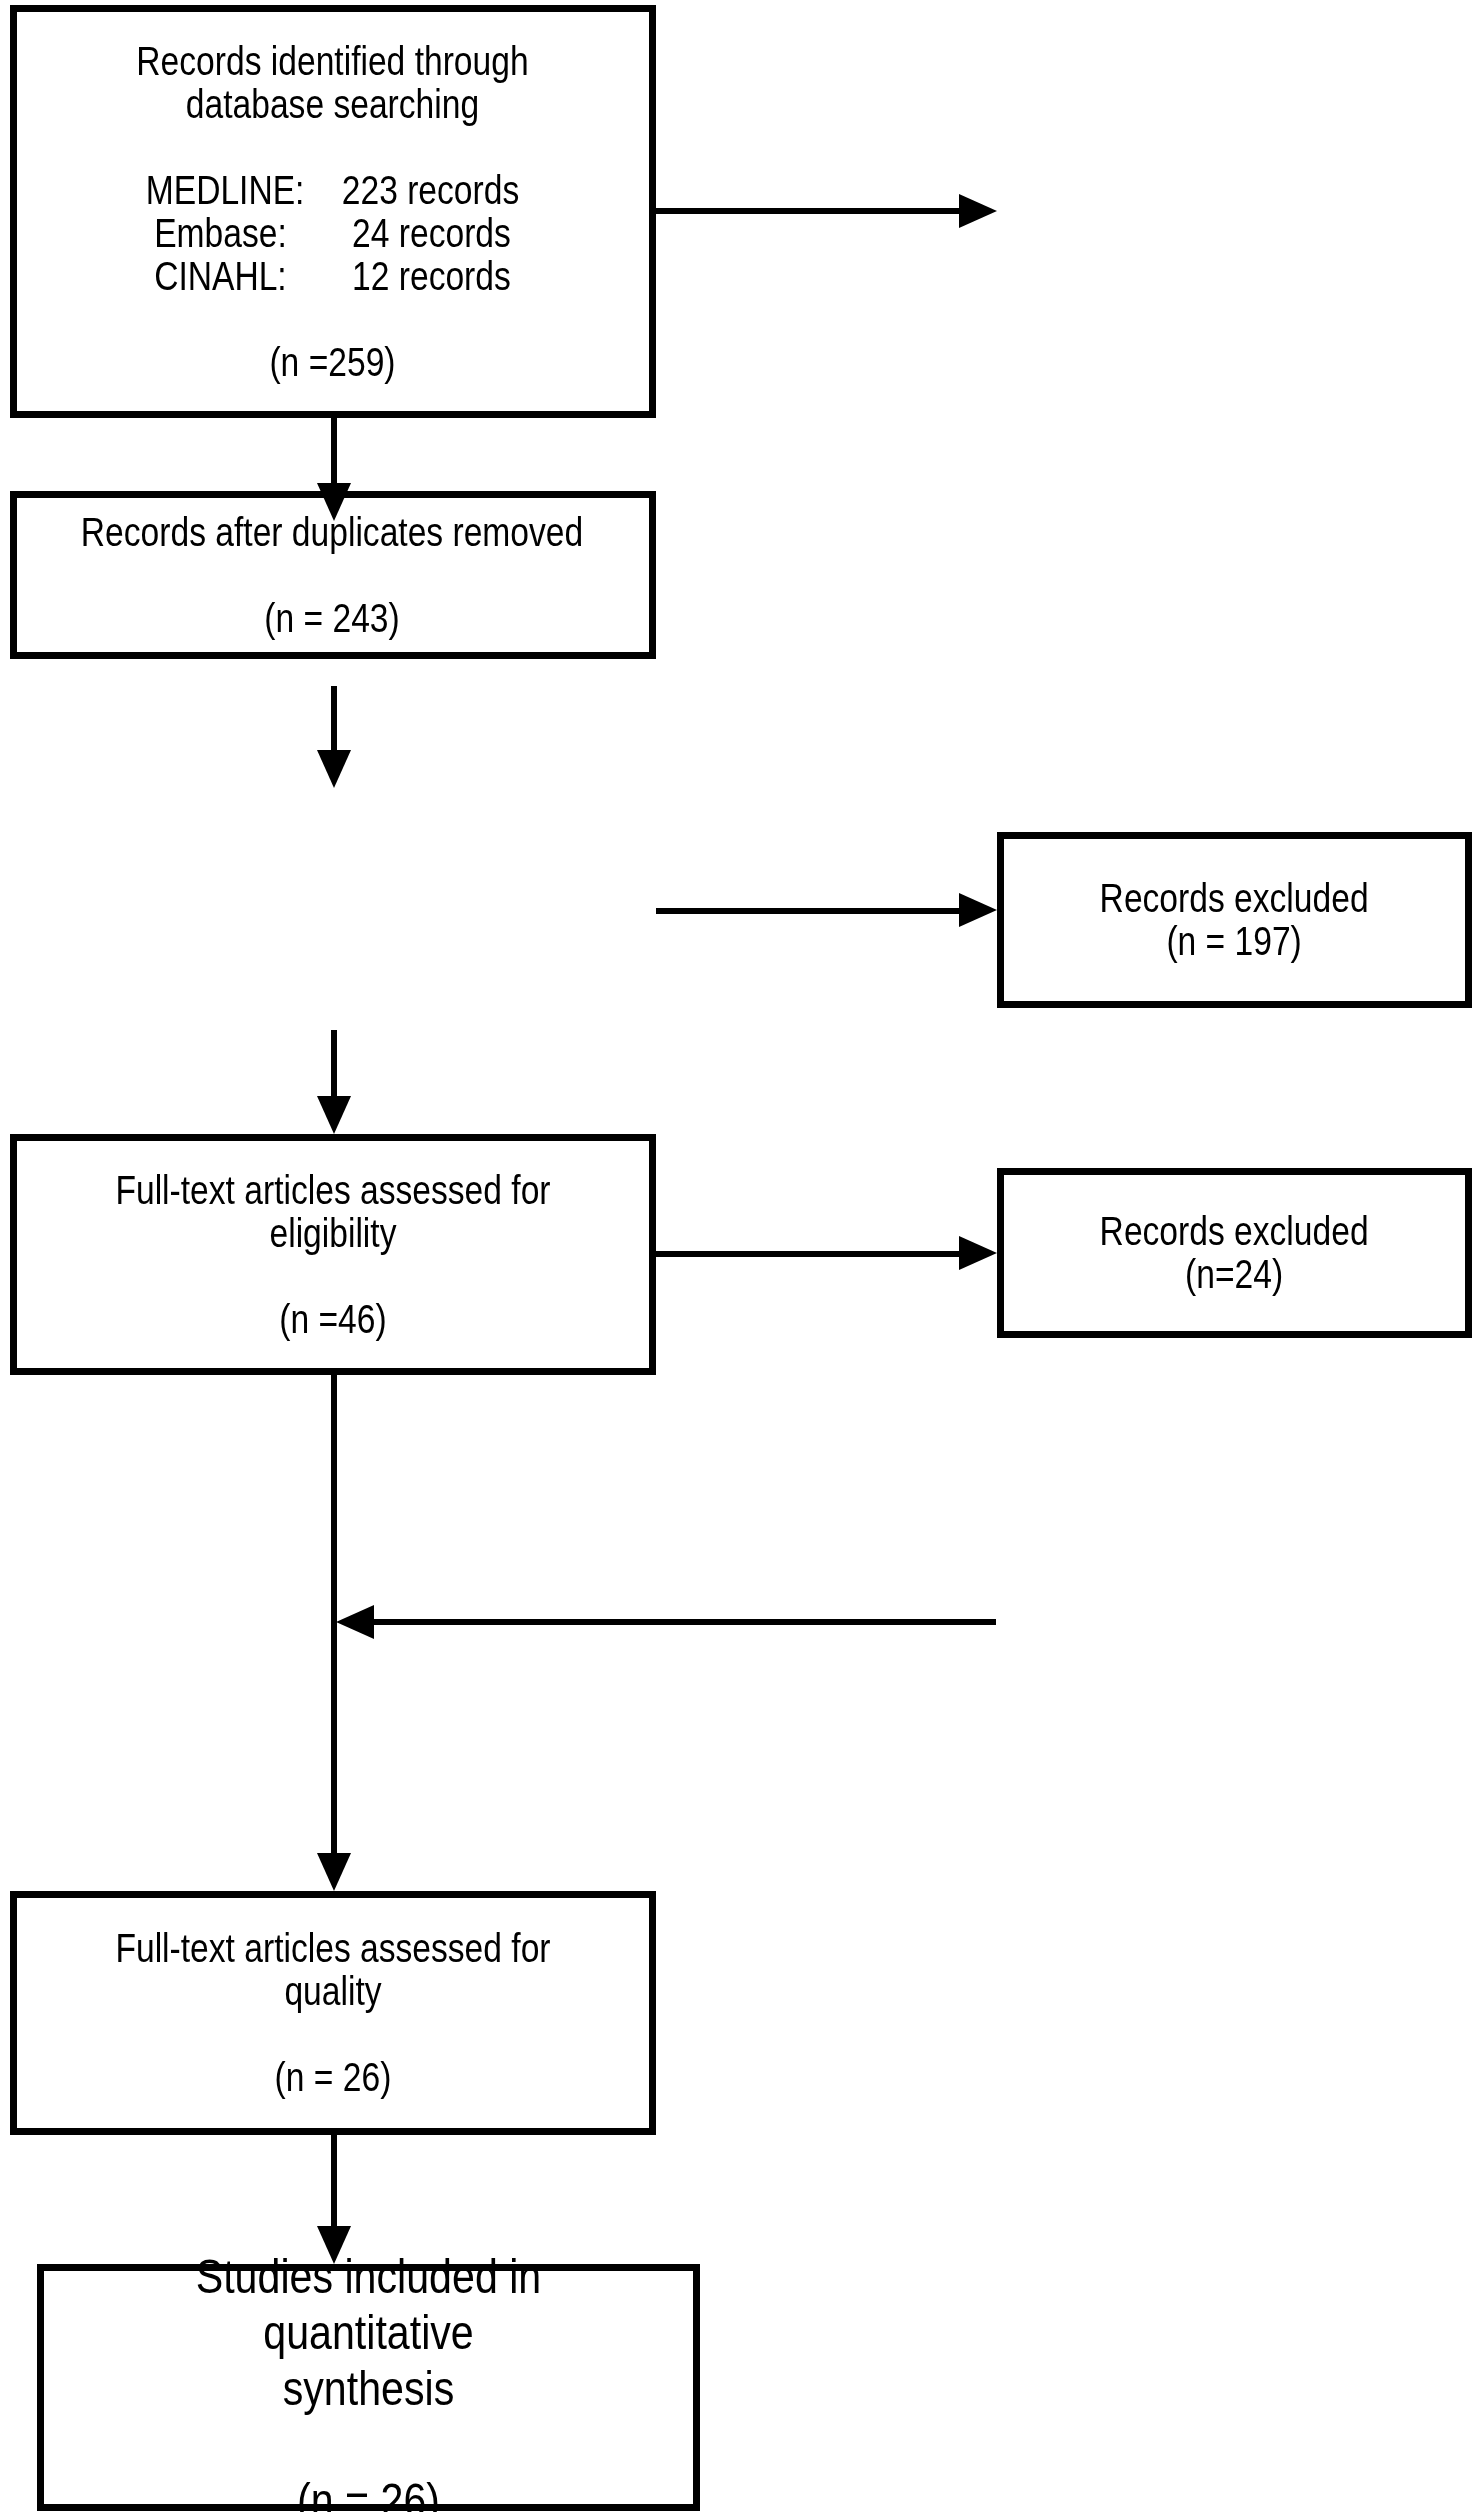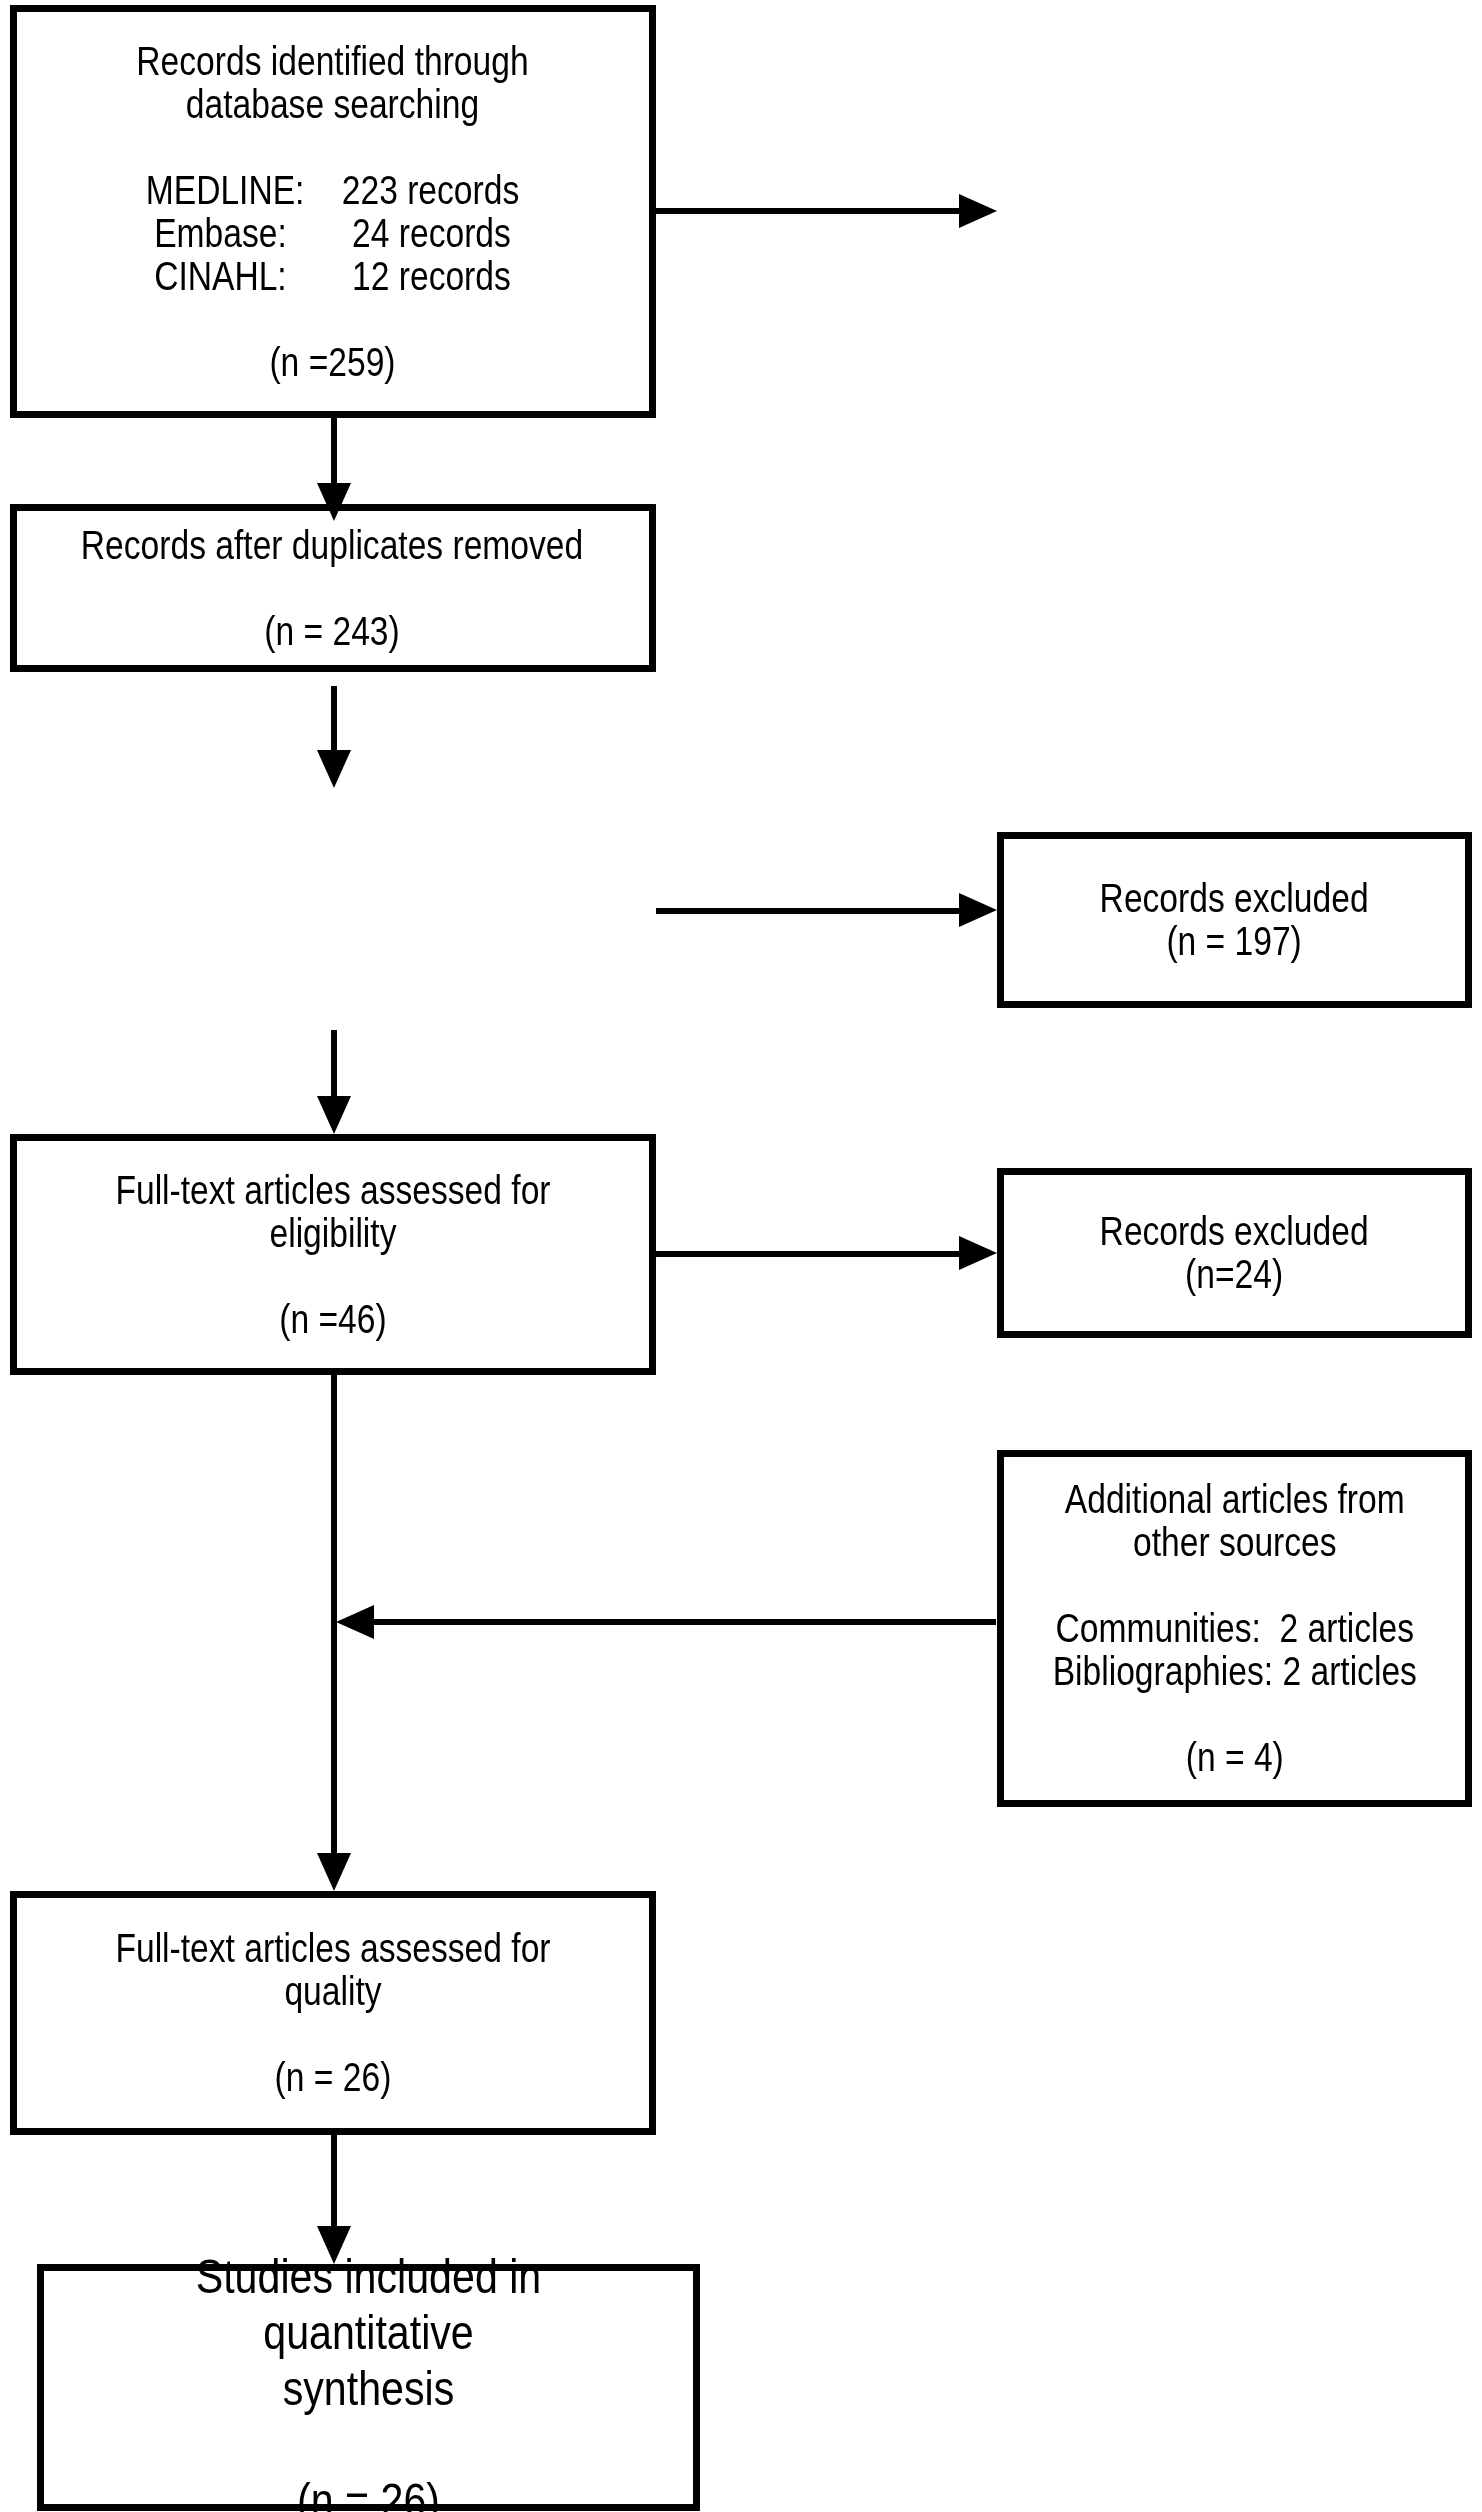--- a/index.html
+++ b/index.html
@@ -63,21 +63,21 @@
     <div class="box-text">Records identified through
 database searching
 
 MEDLINE:    223 records
 Embase:       24 records
 CINAHL:       12 records
 
 (n =259)</div>
   </div>
 
-  <div class="box" style="left:9.5px;top:504px;width:646px;height:168px;">
+  <div class="box" style="left:9.5px;top:491px;width:646px;height:168px;">
     <div class="box-text">Records after duplicates removed
 
 (n = 243)</div>
   </div>
 
 
   <div class="box" style="left:9.5px;top:1134px;width:646px;height:241px;">
     <div class="box-text">Full-text articles assessed for
 eligibility
 
@@ -102,29 +102,20 @@
   <div class="box" style="left:997px;top:832px;width:475px;height:176px;">
     <div class="box-text">Records excluded
 (n = 197)</div>
   </div>
 
   <div class="box" style="left:997px;top:1168px;width:475px;height:170px;">
     <div class="box-text">Records excluded
 (n=24)</div>
   </div>
 
-  <div class="box" style="left:997px;top:1450px;width:475px;height:357px;">
-    <div class="box-text">Additional articles from
-other sources
-
-Communities:  2 articles
-Bibliographies: 2 articles
-
-(n = 4)</div>
-  </div>
 
   <div class="vline" style="left:331px;top:415px;height:73px;"></div>
   <div class="head-down" style="left:317px;top:483px;"></div>
 
   <div class="vline" style="left:331px;top:686px;height:70px;"></div>
   <div class="head-down" style="left:317px;top:750px;"></div>
 
   <div class="vline" style="left:331px;top:1030px;height:71px;"></div>
   <div class="head-down" style="left:317px;top:1096px;"></div>
 

